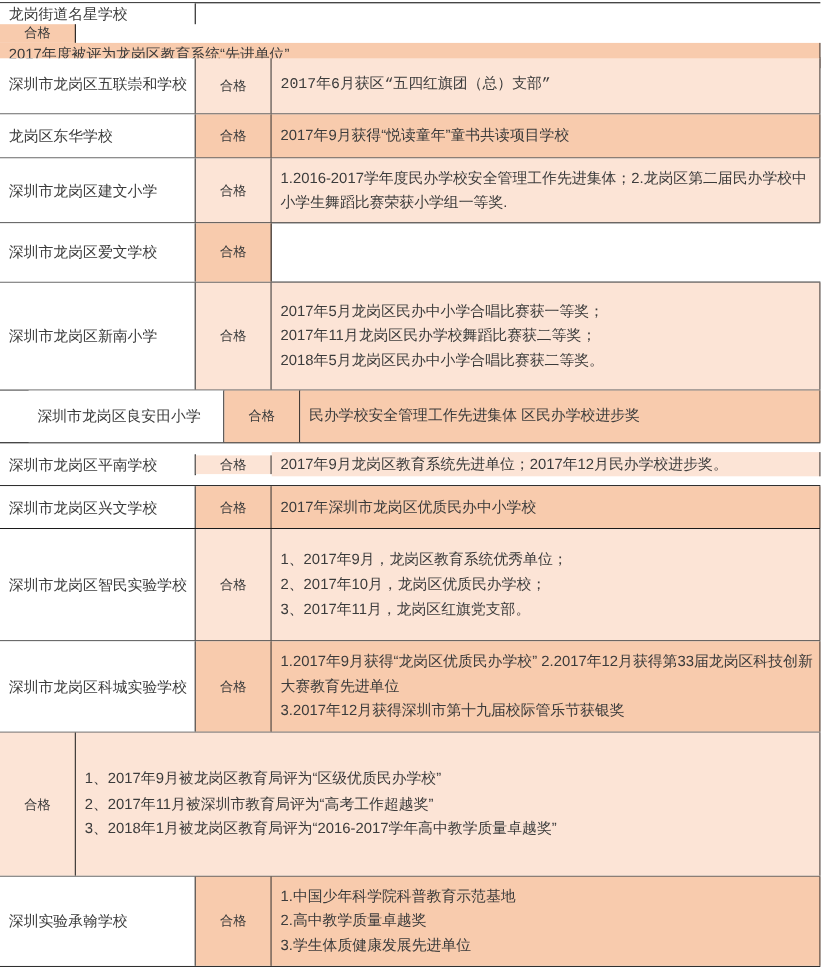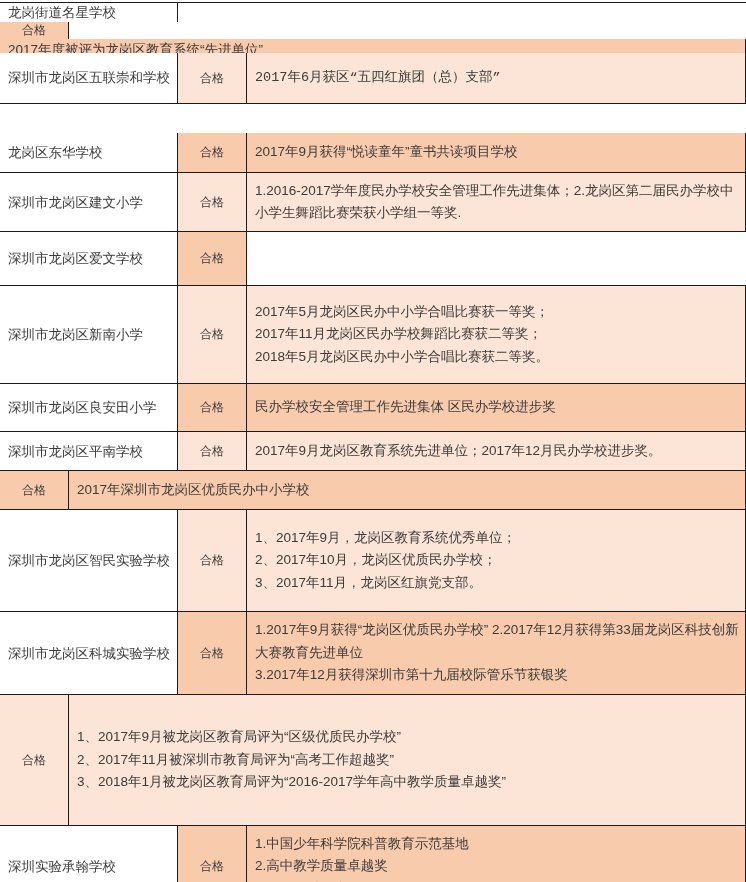--- a/index.html
+++ b/index.html
@@ -51,26 +51,26 @@
   .cell-achievements {
     flex: 1;
     border-right: 1px solid var(--border);
     padding-left: 8px;
     padding-right: 6px;
     line-height: 22.5px;
     white-space: pre-line;
   }
   .r1  { height: 50px; flex-direction: column; }
   .r2  { height: 51px; font-family: Liberation Mono, monospace; }
-  .r3  { height: 40px; margin-top: 29px; }
+  .r3  { height: 40px; }
   .r4  { height: 59px; }
   .r5  { height: 54px; }
   .r6  { height: 98px; }
-  .r7  { height: 48px; }
-  .r8  { height: 39px; }
+  .r7  { height: 48px; padding-left: 26px; }
+  .r8  { height: 39px; align-items: center; }
   .r9  { height: 39px; }
   .r10 { height: 102px; }
   .r11 { height: 83px; }
   .r12 { height: 131px; }
   .r13 { height: 82px; }
 </style>
 </head>
 <body>
 
 <div class="table">
@@ -150,20 +150,23 @@
     <div class="cell cell-school">
         <span>深圳市龙岗区平南学校</span>
       </div>
     <div class="cell cell-status">
         <span>合格</span>
       </div>
     <div class="cell cell-achievements"><span>2017年9月龙岗区教育系统先进单位；2017年12月民办学校进步奖。</span></div>
   </div>
 
   <div class="row dark r9">
+    <div class="cell cell-school">
+        <span>深圳市龙岗区兴文学校</span>
+      </div>
     <div class="cell cell-status">
         <span>合格</span>
       </div>
     <div class="cell cell-achievements"><span>2017年深圳市龙岗区优质民办中小学校</span></div>
   </div>
 
   <div class="row light r10">
     <div class="cell cell-school">
         <span>深圳市龙岗区智民实验学校</span>
       </div>

